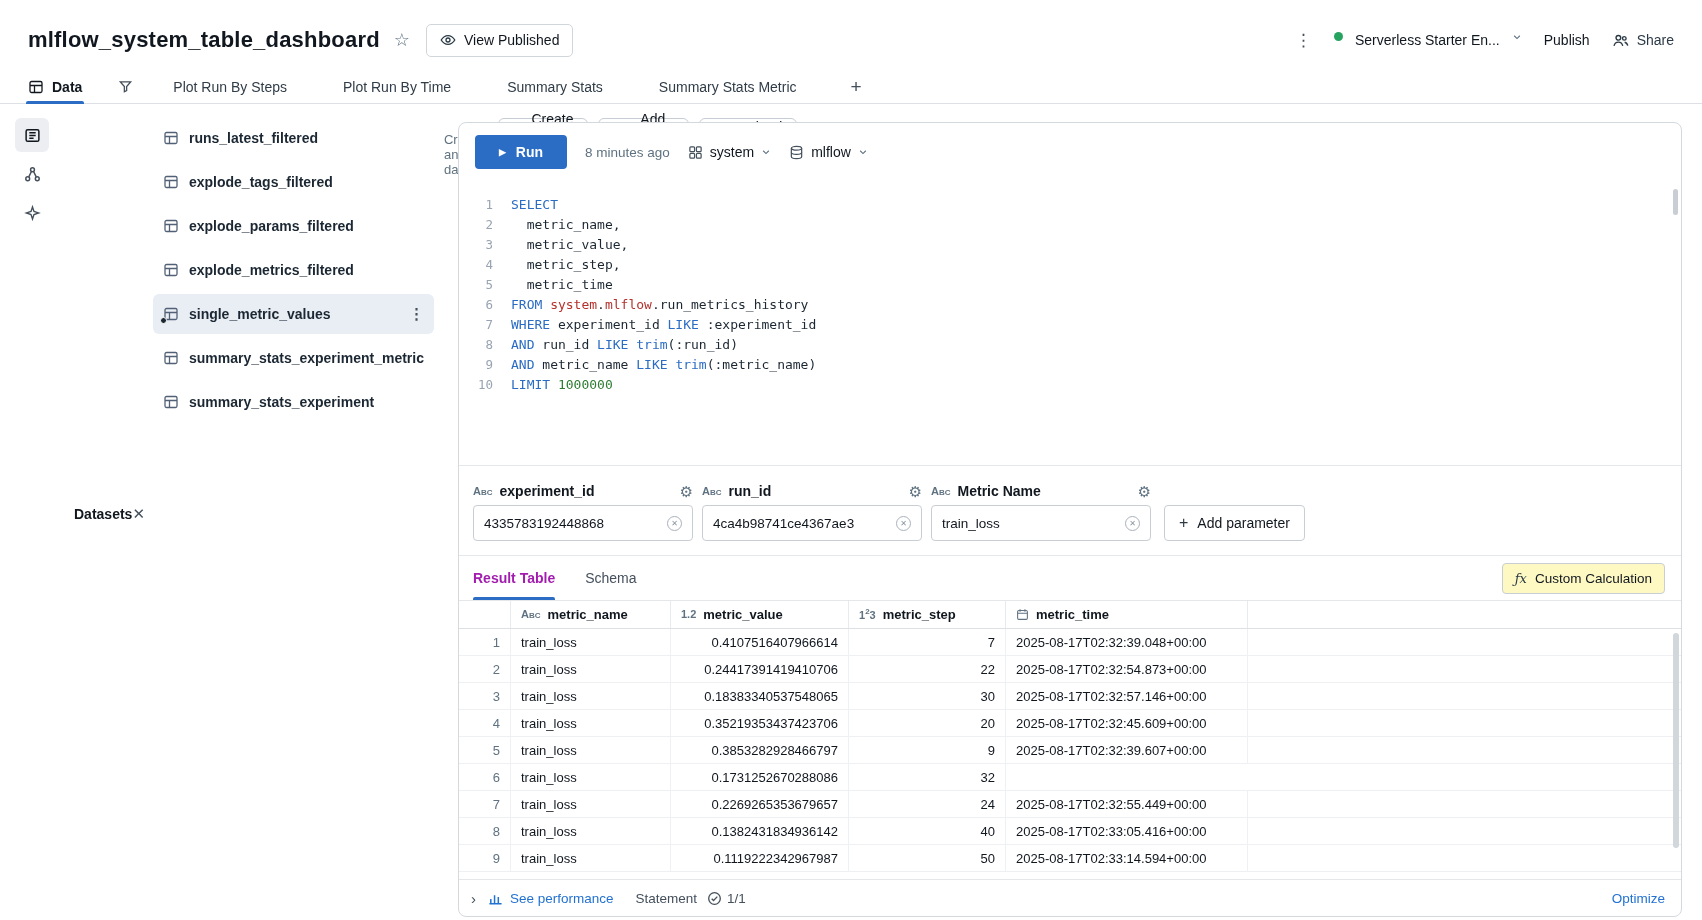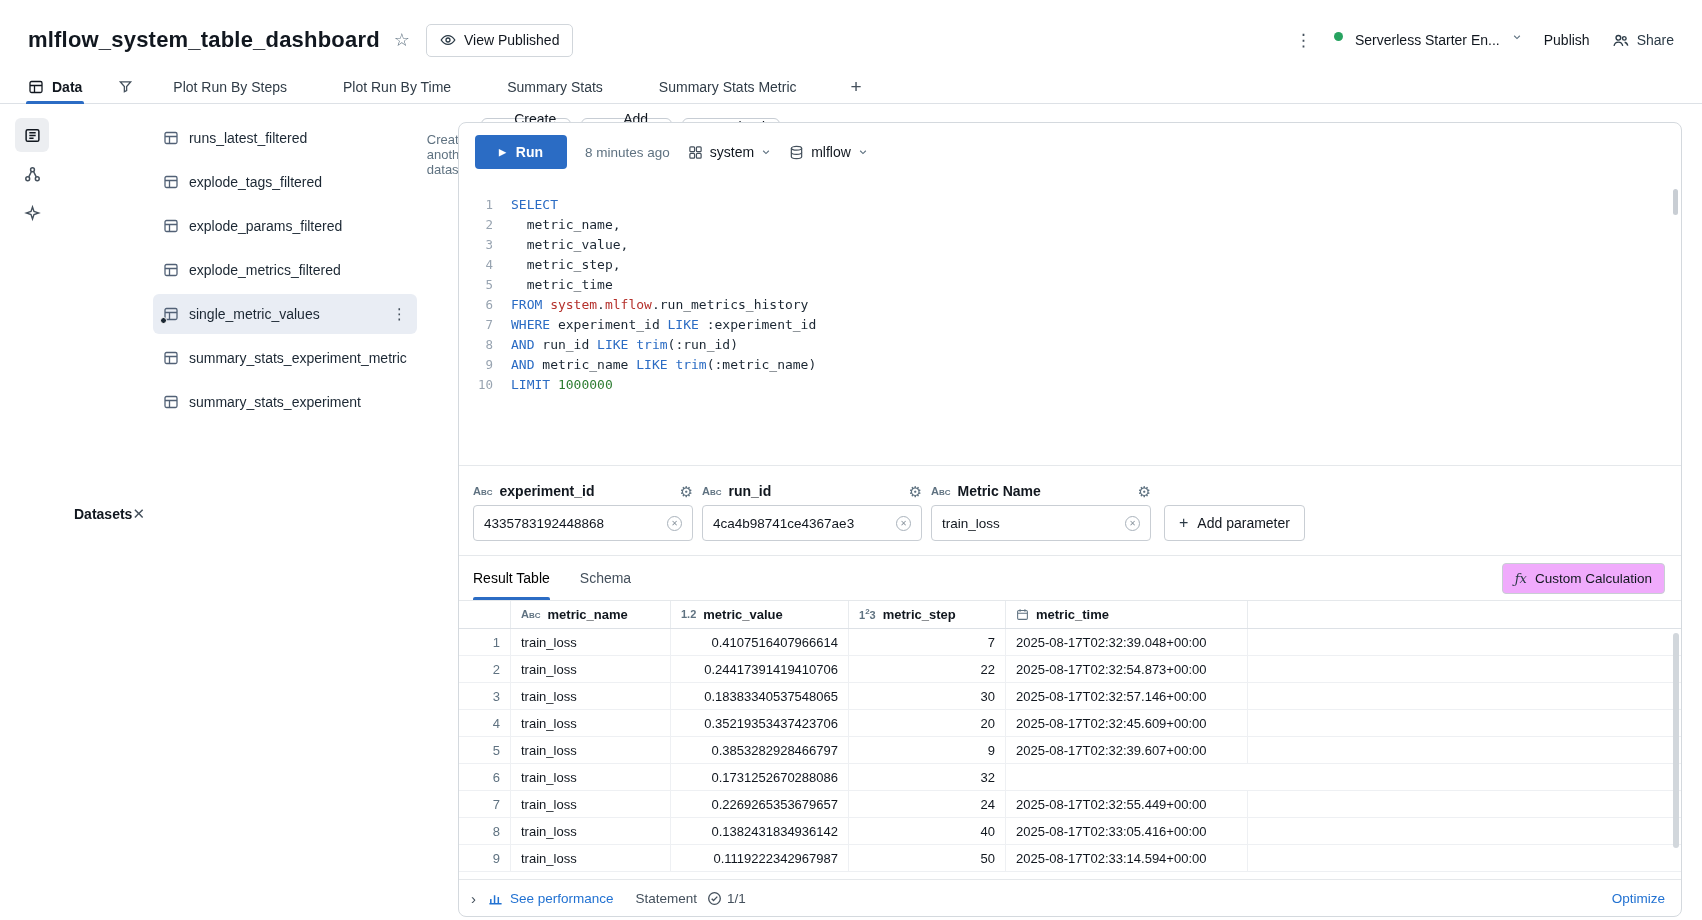--- a/index.html
+++ b/index.html
@@ -35,21 +35,21 @@
   .bodywrap{position:absolute;top:104px;left:0;right:0;bottom:0;display:flex}
   .rail{width:64px;padding-top:14px;display:flex;flex-direction:column;align-items:center;gap:5px}
   .rail-btn{width:34px;height:34px;display:flex;align-items:center;justify-content:center;border-radius:6px;color:#44505c}
   .rail-btn.active{background:#eceef1;color:#11171f}
 
   
   .datasets{width:392px;padding:14px 14px 0 0;display:flex;flex-direction:row}
   .ds-head{display:flex;align-items:center;justify-content:space-between;padding:0 8px 10px 10px}
   .ds-title{font-size:14px;font-weight:700}
   .close-x{color:#44505c;font-size:15px}
-  .ds-item{display:flex;align-items:center;gap:10px;height:40px;padding:0 10px;margin-bottom:4px;border-radius:6px;font-size:14px;font-weight:400;color:#1b2733;cursor:pointer}
+  .ds-item{display:flex;align-items:center;gap:10px;height:40px;padding:0 10px;margin-bottom:4px;border-radius:6px;font-size:14px;font-weight:700;color:#1b2733;cursor:pointer}
   .ds-item.selected{background:#e9edf4}
   .ds-icon{color:#526176;position:relative;display:flex}
   .ds-icon .mini-dot{position:absolute;left:-3px;bottom:-2px;width:7px;height:7px;border-radius:50%;background:#1b2733;border:1.5px solid #fff}
   .kebab2{margin-left:auto;color:#44505c;font-size:15px}
   .create-label{margin:14px 0 10px 10px;font-size:13px;color:#5f7281}
   .side-btn{display:flex;align-items:center;gap:9px;height:34px;padding:0 14px;border:1px solid #c7cdd4;border-radius:6px;background:#fff;font-size:14px;color:#11171f;margin:0 0 10px 10px;width:fit-content}
   .plus-g{font-size:16px;color:#2b3a46;line-height:1}
 
   
   .main{flex:1;display:flex;padding:18px 20px 3px 2px;min-width:0}
@@ -79,23 +79,23 @@
   .tic small{font-size:8px;font-weight:700}
   .tic sup{font-size:8px}
   .param-name{font-size:14px;font-weight:700}
   .gear{margin-left:auto;color:#5f7281;font-size:15px;line-height:1}
   .param-input{display:flex;align-items:center;height:36px;border:1px solid #c9ced4;border-radius:4px;padding:0 10px;font-size:13.5px;background:#fff}
   .clear{margin-left:auto;width:15px;height:15px;border-radius:50%;border:1px solid #a9b2bb;color:#8a949e;font-size:8px;display:flex;align-items:center;justify-content:center}
   .add-param{display:flex;align-items:center;gap:9px;height:36px;padding:0 14px;border:1px solid #c9ced4;border-radius:4px;background:#fff;font-size:14px;margin-left:4px;white-space:nowrap}
 
   .rtabs{display:flex;align-items:center;height:45px;padding:0 16px 0 14px;border-top:1px solid #e5e8eb;flex:none}
   .rtab{position:relative;height:100%;display:flex;align-items:center;margin-right:30px;font-size:14px;color:#44505c;cursor:pointer}
-  .rtab.active{font-weight:400;color:#000000}
+  .rtab.active{font-weight:700;color:#a21caf}
   .rtab.active::after{content:"";position:absolute;left:0;right:0;bottom:0;height:3px;background:#2b6cc4;border-radius:2px 2px 0 0}
-  .calc-btn{margin-left:auto;display:flex;align-items:center;gap:8px;height:31px;padding:0 12px;border:1px solid #c9ced4;border-radius:4px;font-size:13.5px;background:#f0abfc}
+  .calc-btn{margin-left:auto;display:flex;align-items:center;gap:8px;height:31px;padding:0 12px;border:1px solid #c9ced4;border-radius:4px;font-size:13.5px;background:#fef9c3}
   .fx{font-style:italic;font-family:"DejaVu Serif",serif;font-size:13px;color:#2b3a46}
 
   .rtable{flex:1;position:relative;overflow:hidden;border-top:1px solid #e5e8eb;min-height:0}
   .thead{display:flex;height:28px;border-bottom:1px solid #dde1e6}
   .th{display:flex;align-items:center;gap:7px;padding:0 10px;font-size:13px;font-weight:700;border-right:1px solid #e8ebee;color:#11171f}
   .th .tic,.th .cal{color:#5f7281}
   .cell-rownum{width:52px;flex:none;justify-content:flex-end;padding-right:14px;color:#5f7281}
   .w0{width:160px;flex:none}.w1{width:178px;flex:none}.w2{width:157px;flex:none}.w3{width:242px;flex:none}
   .trow{display:flex;height:27px;border-bottom:1px solid #eef0f3;font-size:13px}
   .td{display:flex;align-items:center;padding:0 10px;border-right:1px solid #eef0f3;overflow:hidden;white-space:nowrap}

